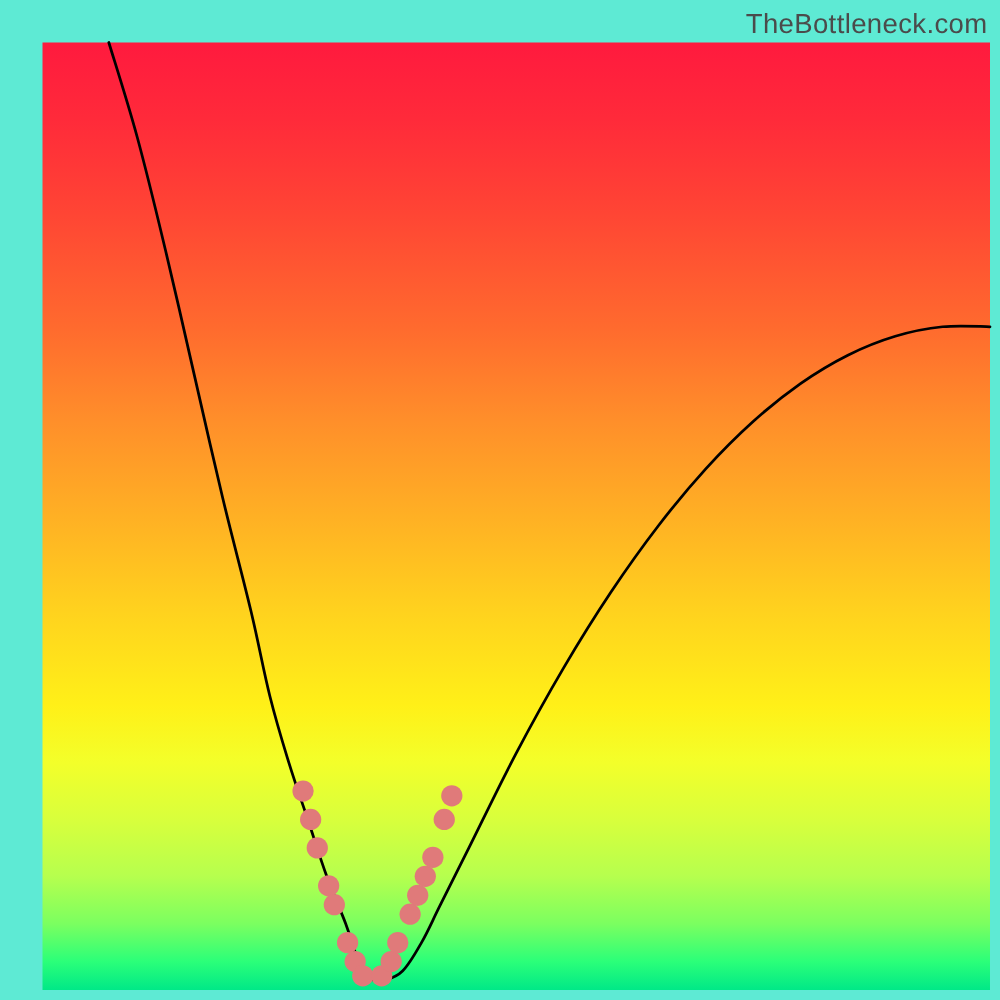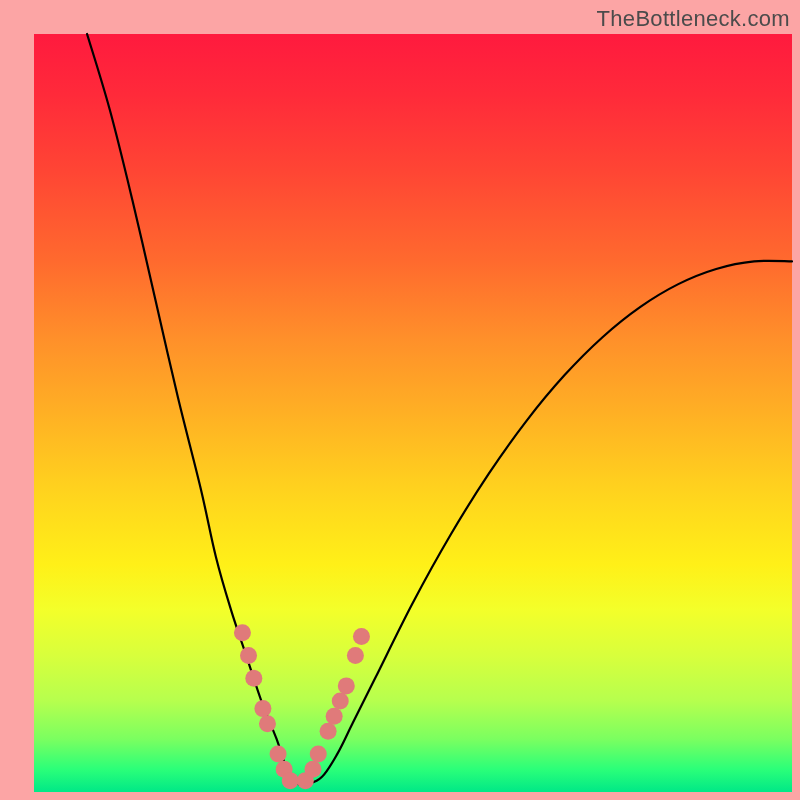--- a/index.html
+++ b/index.html
@@ -10,21 +10,21 @@
     background: #000;
     font-family: Arial, Helvetica, sans-serif;
     overflow: hidden;
   }
   .frame {
     position: absolute;
     left: 0;
     top: 0;
     width: 800px;
     height: 800px;
-    background: #fca5a5;
+    background: #5eead4;
   }
   .plot {
     position: absolute;
     left: 34px;
     top: 34px;
     width: 758px;
     height: 758px;
     
     background: linear-gradient(
       to bottom,

